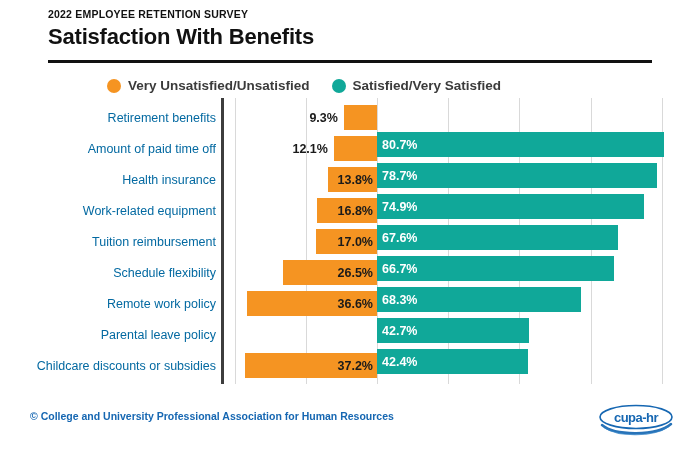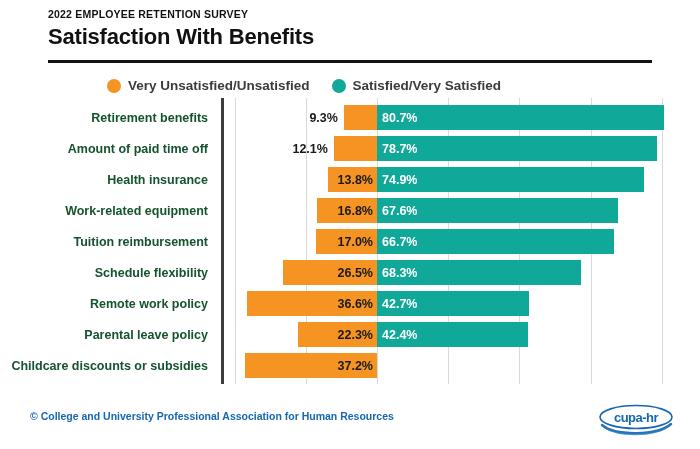--- a/index.html
+++ b/index.html
@@ -51,31 +51,31 @@
   }
   .gridline{
     position:absolute;top:0;width:1px;height:286px;background:#d9d9d9;
   }
 
   .rows{position:absolute;left:0;top:0;width:700px;height:288px;}
   .row{
     position:absolute;left:0;width:700px;height:31px;
   }
   .cat-label{
-    position:absolute;left:0;top:0;width:208px;height:31px;
+    position:absolute;left:8px;top:0;width:208px;height:31px;
     display:flex;align-items:center;justify-content:flex-end;
-    font-size:12.5px;font-weight:bold;color:#14532d;
+    font-size:12.5px;font-weight:normal;color:#0369a1;
     white-space:nowrap;
   }
   .bar{
     position:absolute;top:3px;height:25px;
     display:flex;align-items:center;
   }
   .bar.neg{background:#F59422;justify-content:flex-end;}
-  .bar.pos{background:#10A899;justify-content:flex-start;}
+  .bar.pos{background:#10A899;justify-content:flex-start;margin-top:27px;}
   .val{
     font-size:12.5px;font-weight:bold;white-space:nowrap;
   }
   .bar.neg .val{color:#1a1a1a;padding-right:4px;}
   .bar.neg .val.outside{position:absolute;right:100%;padding-right:6px;}
   .bar.pos .val{color:#ffffff;padding-left:5px;}
 
   
   .footer-text{
     position:absolute;left:30px;top:410px;
@@ -176,23 +176,20 @@
           <div class="cat-label">Remote work policy</div>
           <div class="bar neg" style="left: 246.704px; width: 130.296px; background: rgb(245, 148, 34);">
             <span class="val">36.6%</span>
           </div>
           <div class="bar pos" style="left: 377px; width: 152.012px; background: rgb(16, 168, 153);">
             <span class="val">42.7%</span>
           </div>
         </div>
         <div class="row" style="top: 221px;">
           <div class="cat-label">Parental leave policy</div>
-          <div class="bar neg" style="left: 297.612px; width: 79.388px; background: rgb(245, 148, 34);">
-            <span class="val">22.3%</span>
-          </div>
           <div class="bar pos" style="left: 377px; width: 150.944px; background: rgb(16, 168, 153);">
             <span class="val">42.4%</span>
           </div>
         </div>
         <div class="row" style="top: 252px;">
           <div class="cat-label">Childcare discounts or subsidies</div>
           <div class="bar neg" style="left: 244.568px; width: 132.432px; background: rgb(245, 148, 34);">
             <span class="val">37.2%</span>
           </div>
         </div>

